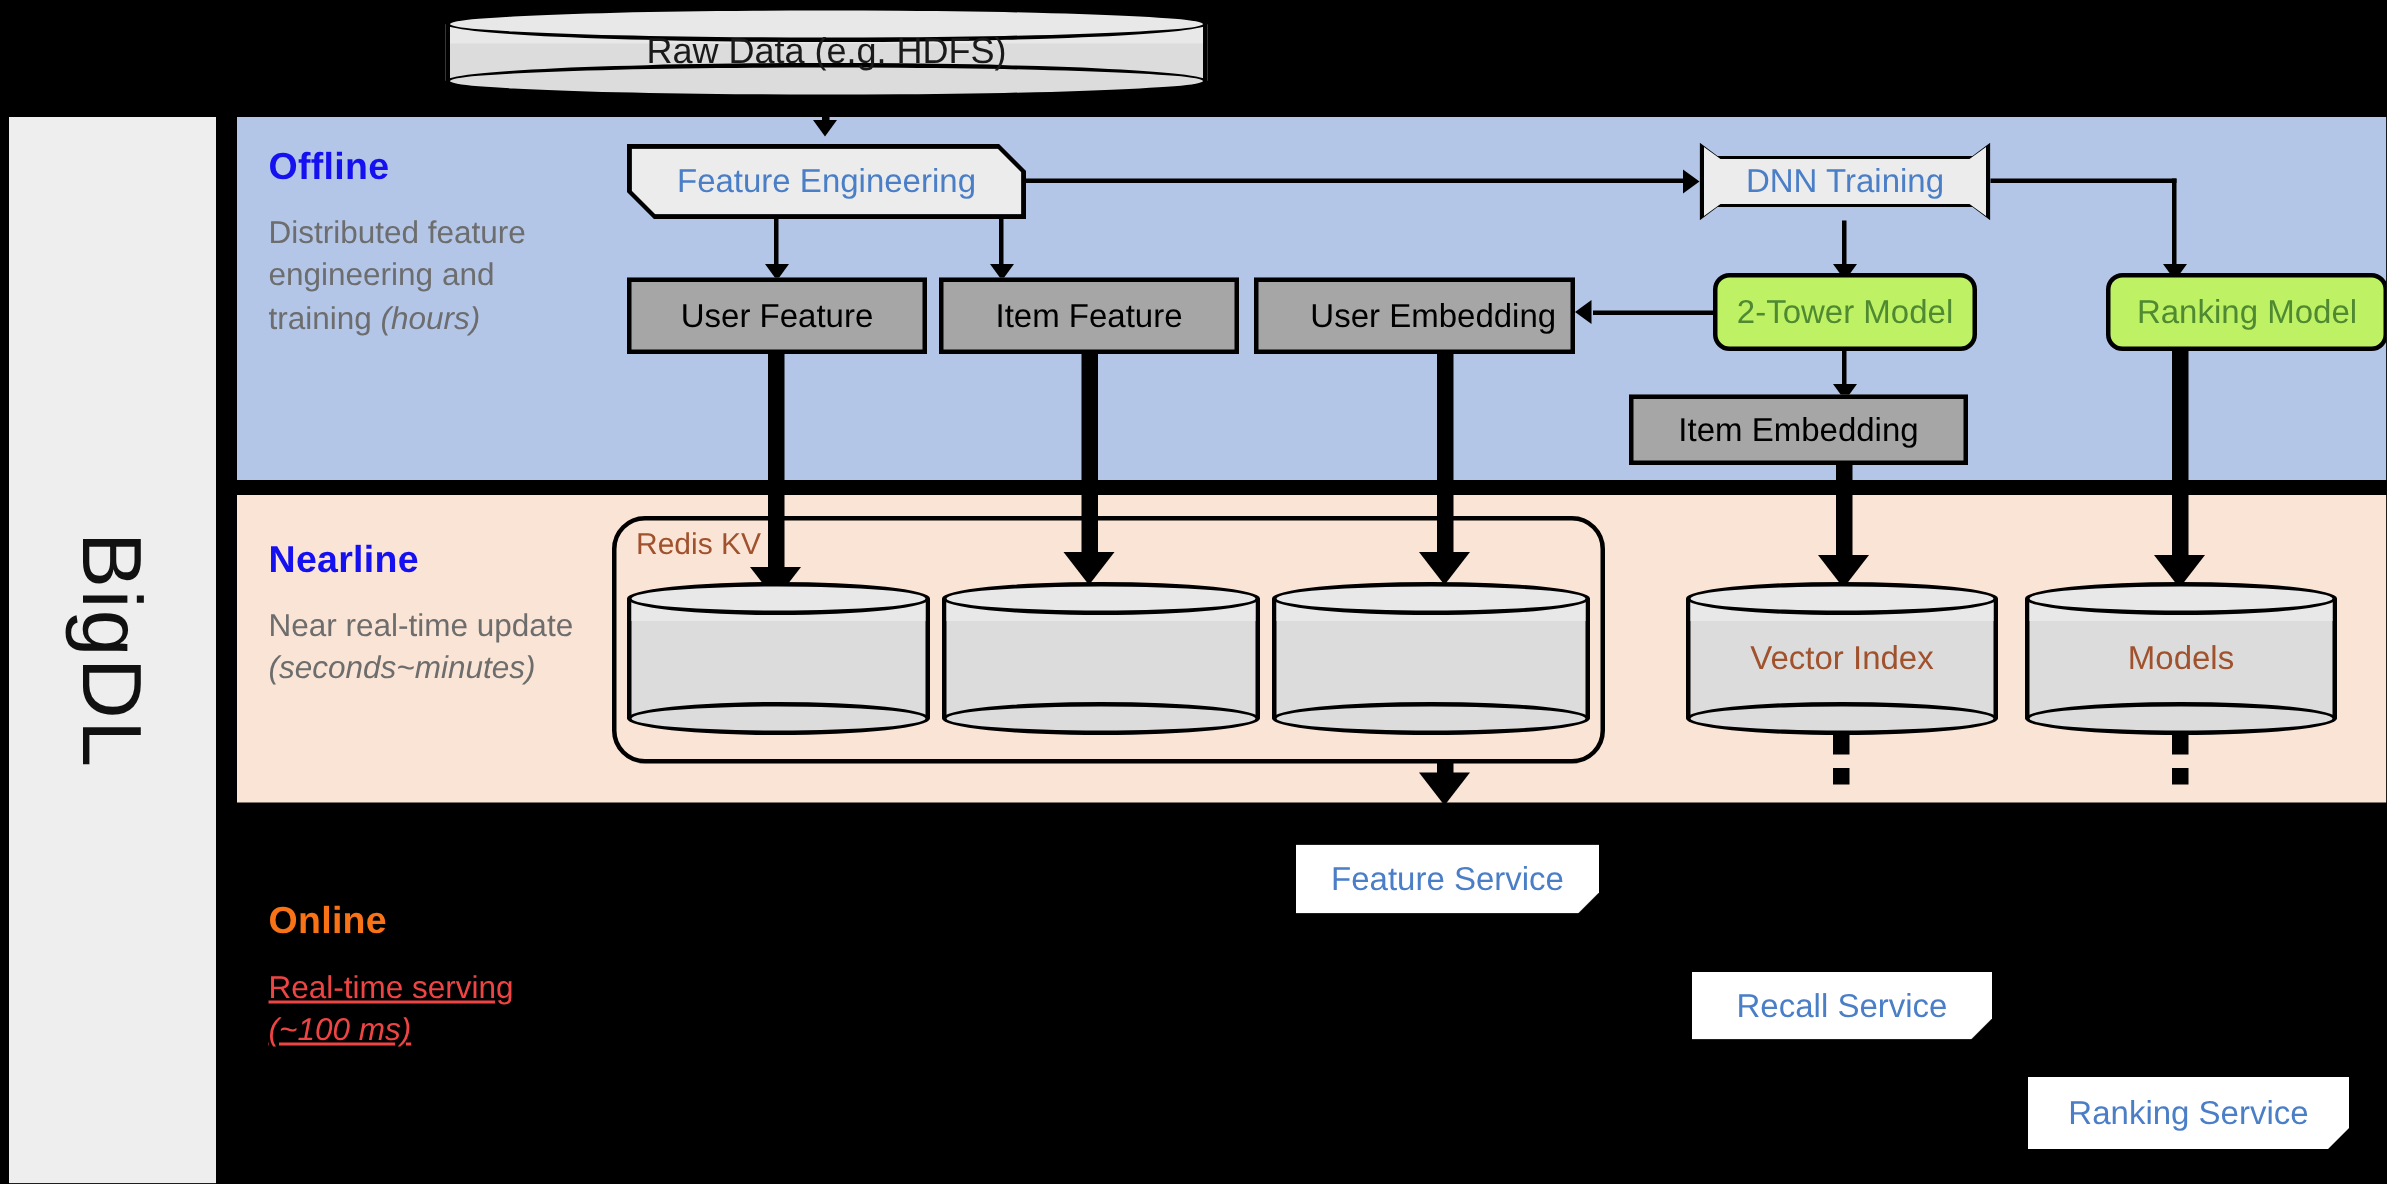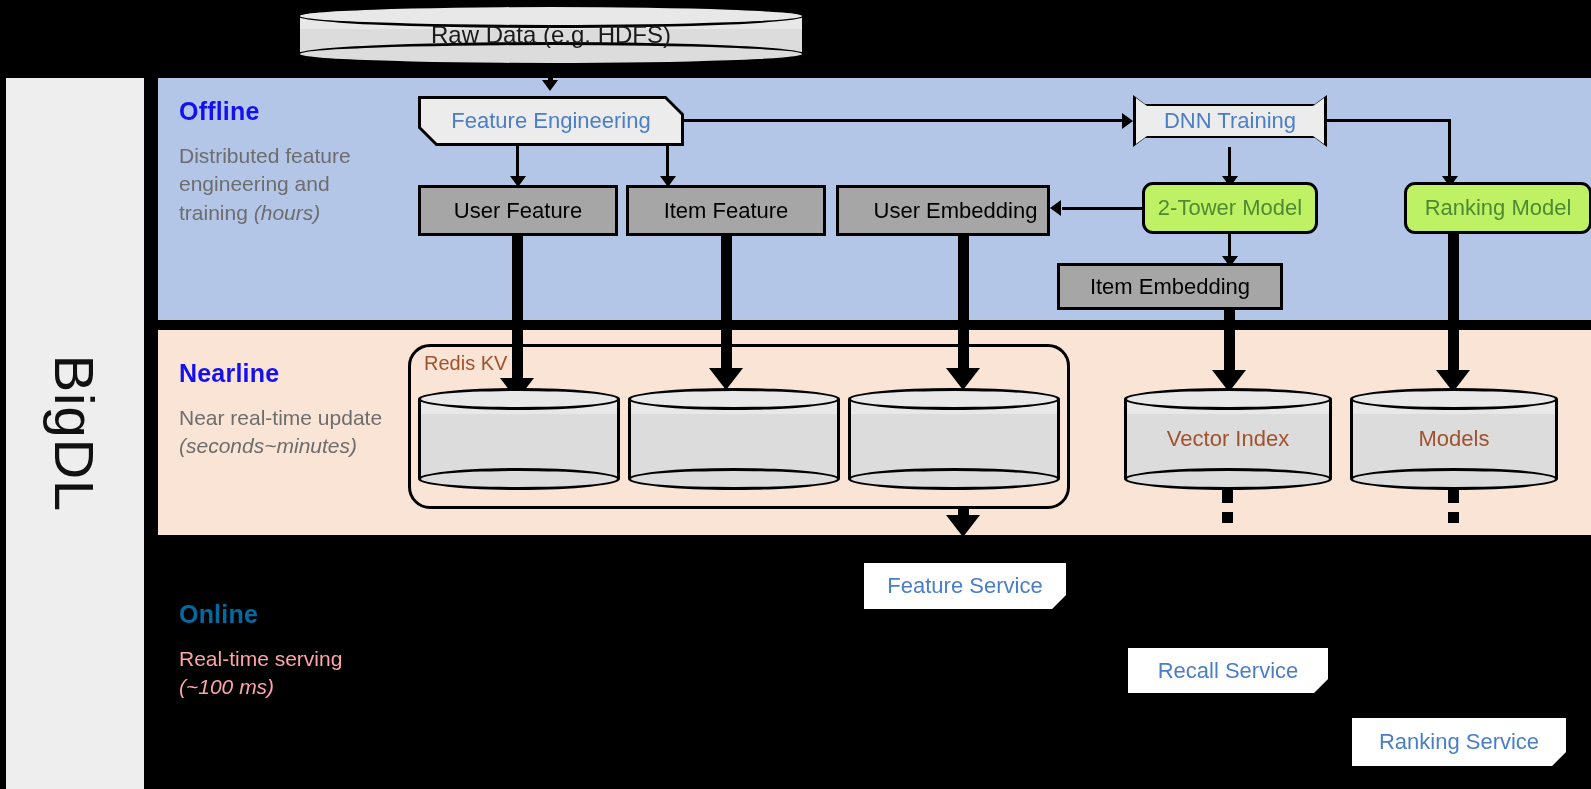--- a/index.html
+++ b/index.html
@@ -14,22 +14,22 @@
   #bigdl-rail{position:absolute;left:6px;top:78px;width:138px;height:711px;background:#eeeeee;}
   #bigdl-label{position:absolute;left:0;top:0;width:138px;height:711px;display:flex;align-items:center;justify-content:center;}
   #bigdl-label span{
     transform:rotate(90deg);white-space:nowrap;font-size:56px;color:#111;
     font-family:"Liberation Sans", sans-serif;letter-spacing:1px;
   }
 
   .band-title{position:absolute;color:#1510f0;font-size:25px;font-weight:600;letter-spacing:.2px;}
   .band-sub{position:absolute;color:#6d6d6d;font-size:21px;line-height:1.35;}
   .band-sub i{font-style:italic;}
-  #online-title{color:#0369a1;}
-  #online-sub{color:#fca5a5;}
+  #online-title{color:#f97316;}
+  #online-sub{color:#ef4444;text-decoration:underline;}
 
   
   .node{position:absolute;box-sizing:border-box;display:flex;align-items:center;justify-content:center;text-align:center;}
   .node span{display:block;line-height:1.15;}
 
   
   .greybox{background:#a6a6a6;border:3px solid #000;color:#000;font-size:22px;}
 
   
   .lightbox{background:#bef264;border:3px solid #000;font-size:22px;}
@@ -177,21 +177,21 @@
   <div class="node lightbox rounded" style="left:1404px;top:182px;width:188px;height:52px;">
     <span class="txt-green">Ranking Model</span>
   </div>
 
   <div class="ln" style="left:1062px;top:207px;width:82px;height:3px;"></div>
   <div class="arrowleft" style="left:1050px;top:200px;"></div>
 
   <div class="ln" style="left:1228px;top:234px;width:3px;height:28px;"></div>
   <div class="arrowdown" style="left:1222px;top:256px;"></div>
 
-  <div class="node greybox" style="left:1057px;top:263px;width:226px;height:47px;">
+  <div class="node greybox" style="left:1086px;top:263px;width:226px;height:47px;">
     <span>Item Embedding</span>
   </div>
 
   <div class="ln" style="left:512px;top:236px;width:11px;height:150px;"></div>
   <div class="fatarrow" style="left:500px;top:378px;"></div>
 
   <div class="ln" style="left:721px;top:236px;width:11px;height:140px;"></div>
   <div class="fatarrow" style="left:709px;top:368px;"></div>
 
   <div class="ln" style="left:958px;top:236px;width:11px;height:140px;"></div>

